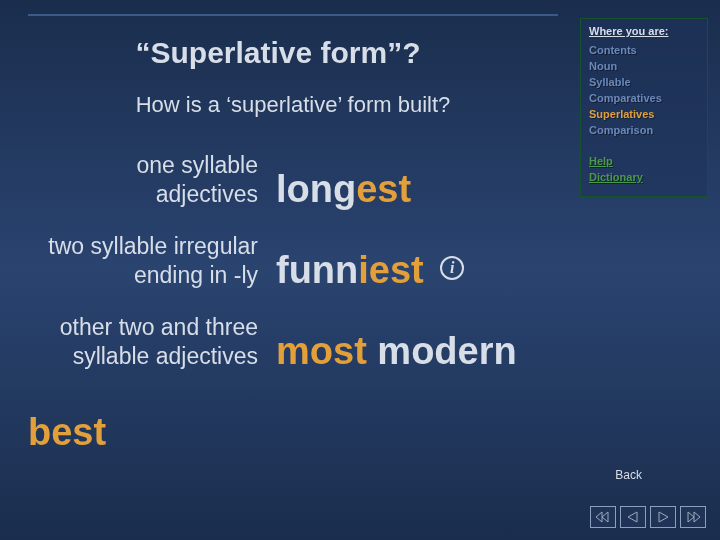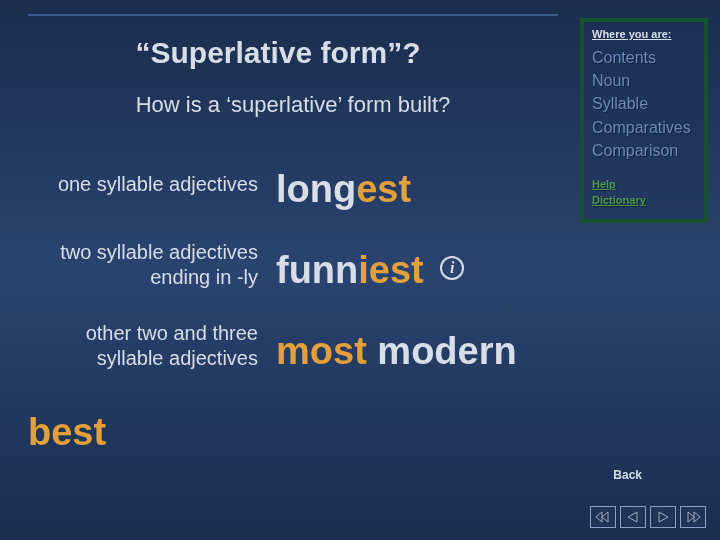--- a/index.html
+++ b/index.html
@@ -44,25 +44,24 @@
     margin-bottom: 30px;
   }
   .row {
     display: flex;
     align-items: center;
     margin-bottom: 18px;
   }
   .label {
     width: 248px;
     text-align: right;
-    font-size: 20px;
+    font-size: 23px;
     color: #d8dee8;
     padding-right: 18px;
     line-height: 1.25;
-    margin-top: 9px;
   }
   .value {
     font-family: Verdana, sans-serif;
     font-weight: bold;
     font-size: 38px;
     color: #d8dee8;
     white-space: nowrap;
     margin-top: 20px;
   }
   .value .stem { color: #d8dee8; }
@@ -83,33 +82,33 @@
     color: #d8dee8;
     vertical-align: 10px;
     margin-left: 6px;
   }
   .sidebar {
     position: absolute;
     right: 12px;
     top: 18px;
     width: 128px;
     background: rgba(30,50,90,0.5);
-    border: 4px solid #14532d;
+    border: 1px solid #14532d;
     padding: 6px 8px 10px 8px;
   }
   .sidebar-title {
     font-size: 11px;
     font-weight: bold;
     color: #d8dee8;
     text-decoration: underline;
     margin-bottom: 6px;
   }
   .crumb {
-    font-size: 16px;
-    font-weight: normal;
+    font-size: 11px;
+    font-weight: bold;
     color: #6b88b8;
     line-height: 1.45;
     text-shadow: 1px 1px 0 rgba(0,0,0,0.4);
     cursor: pointer;
   }
   .crumb.active { color: #e3a03a; }
   .sidebar-gap { height: 14px; }
   .sidebar-link {
     font-size: 11px;
     font-weight: bold;
@@ -117,21 +116,21 @@
     text-decoration: underline;
     line-height: 1.5;
     cursor: pointer;
     text-shadow: 1px 1px 0 rgba(0,0,0,0.4);
   }
   .back-label {
     position: absolute;
     right: 78px;
     bottom: 58px;
     font-size: 12px;
-    font-weight: bold;
+    font-weight: normal;
     color: #d8dee8;
     cursor: pointer;
   }
   .nav-buttons {
     position: absolute;
     right: 14px;
     bottom: 12px;
     display: flex;
     gap: 4px;
   }
@@ -157,21 +156,21 @@
   <div class="subtitle">How is a ‘superlative’ form built?</div>
 
   <div class="row">
     <div class="label">one syllable adjectives</div>
     <div class="value">
       <span class="stem">long</span><span class="suffix">est</span>
     </div>
   </div>
 
   <div class="row">
-    <div class="label">two syllable adjectives ending in -ly</div>
+    <div class="label">two syllable irregular ending in -ly</div>
     <div class="value">
       <span class="stem">funn</span><span class="suffix">iest</span>
       <span class="info-icon">i</span>
     </div>
   </div>
 
   <div class="row">
     <div class="label">other two and three syllable adjectives</div>
     <div class="value">
       <span class="most">most</span>&nbsp;<span class="stem">modern</span>
@@ -184,20 +183,21 @@
     </div>
   </div>
 </div>
 
 <div class="sidebar">
   <div class="sidebar-title">Where you are:</div>
   <div class="crumb">Contents</div>
   <div class="crumb">Noun</div>
   <div class="crumb">Syllable</div>
   <div class="crumb">Comparatives</div>
+  <div class="crumb active">Superlatives</div>
   <div class="crumb">Comparison</div>
   <div class="sidebar-gap"></div>
   <div class="sidebar-link">Help</div>
   <div class="sidebar-link">Dictionary</div>
 </div>
 
 <div class="back-label">Back</div>
 
 <div class="nav-buttons">
   <div class="nav-btn">

